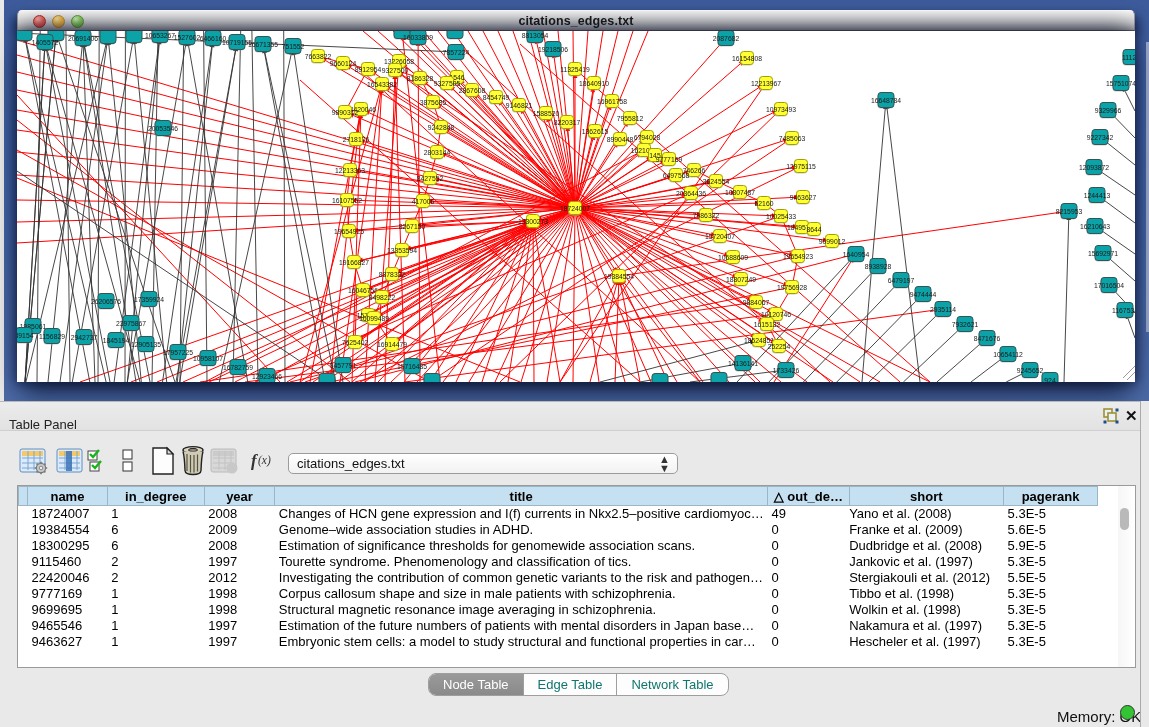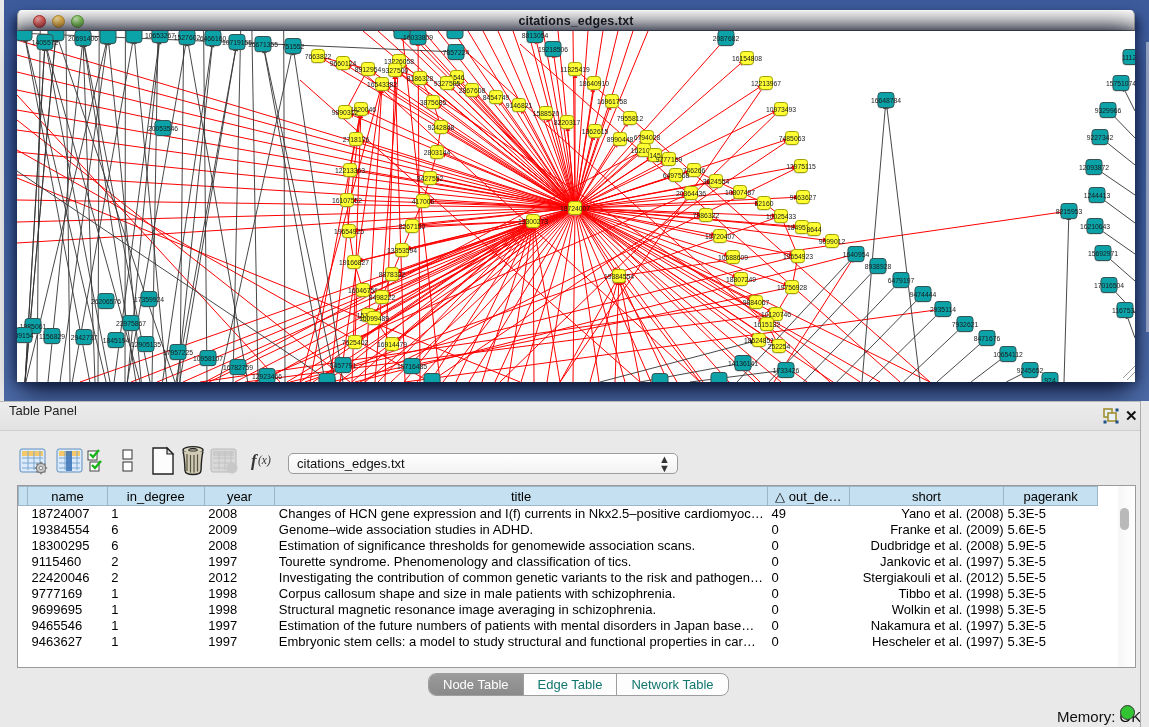--- a/index.html
+++ b/index.html
@@ -5,32 +5,32 @@
 #top{position:absolute;left:0;top:0;width:1149px;height:401px;background:linear-gradient(180deg,#3d5b9b 0%,#4263a5 55%,#4c6aa6 100%)}
 #lstrip{position:absolute;left:0;top:0;width:4px;height:401px;background:#e9e9e9}
 #rstrip{position:absolute;left:1146px;top:42px;width:3px;height:290px;background:#9aa8c8}
 #innershadow{position:absolute;left:4px;top:8px;width:1145px;height:393px}
 #titlebar{position:absolute;left:17px;top:10px;width:1118px;height:21px;background:linear-gradient(180deg,#f6f6f6,#dcdcdc 45%,#c6c6c6 90%,#bdbdbd);border-bottom:1px solid #6f6f6f;border-top:1px solid #fdfdfd;border-left:1px solid #9a9a9a;border-right:1px solid #9a9a9a;border-radius:5px 5px 0 0;box-shadow:-6px 4px 10px -2px rgba(3,10,35,.5),6px 4px 10px -2px rgba(3,10,35,.5)}
 #titlebar .tl{position:absolute;top:4px;width:13px;height:13px;border-radius:50%;}
 #title{position:absolute;width:100%;text-align:center;top:3px;font-size:12.5px;font-weight:bold;color:#1e1e1e;letter-spacing:.1px}
 #canvas{position:absolute;left:17px;top:31px;width:1118px;height:351px;background:#fff;box-shadow:0 0 10px 2px rgba(3,10,35,.5),0 16px 24px -6px rgba(3,10,35,.78),0 -14px 20px -8px rgba(3,10,35,.5)}
 #tp{position:absolute;left:0;top:401px;width:1149px;height:326px;background:#e9e9e9;border-top:1px solid #b8b8b8}
 #tphead{position:absolute;left:0;top:0;width:1149px;height:29px;background:linear-gradient(180deg,#ececec,#e2e2e2);border-bottom:1px solid #cfcfcf}
-#tphead .t{position:absolute;left:9px;top:1px;font-size:13px;color:#222}
+#tphead .t{position:absolute;left:9px;top:15px;font-size:13px;color:#222}
 #floaticon{position:absolute;left:1103px;top:6px;width:16px;height:16px}
 #closex{position:absolute;left:1125px;top:5px;font-size:15px;font-weight:bold;color:#111}
 #toolbar{position:absolute;left:0;top:29px;width:1149px;height:60px}
 #combo{position:absolute;left:288px;top:22px;width:390px;height:21px;background:linear-gradient(180deg,#ffffff,#f2f2f2);border:1px solid #9c9c9c;border-radius:5px;font-size:13px;color:#111;padding:2px 8px}
 #combo .ar{position:absolute;right:7px;top:1px;font-size:11px;color:#333;line-height:9px}
 #tablewrap{position:absolute;left:17px;top:485px;width:1119px;height:183px;background:#fff;border:1px solid #9a9a9a;overflow:hidden}
 table{border-collapse:collapse;font-size:13px;color:#000;table-layout:fixed;width:1080px}
-th{background:#c5e0f0;border:1px solid #9bb7c7;font-weight:normal;font-size:13px;height:19px;padding:0;overflow:hidden;white-space:nowrap}
+th{background:#c5e0f0;border:1px solid #9bb7c7;font-weight:bold;font-size:13px;height:19px;padding:0;overflow:hidden;white-space:nowrap}
 td{height:16px;padding:0 0 0 4px;overflow:hidden;white-space:nowrap;border:none;font-size:13px}
 .c0{width:9px} .c1{width:79px} .c2{width:96px} .c3{width:70px} .c4{width:488px} .c5{width:81px} .c6{width:153px} .c7{width:93px}
-td.c6{text-align:right;padding:0}
+td.c6{text-align:left;padding:0}
 #vsb{position:absolute;left:1118px;top:486px;width:17px;height:181px;background:linear-gradient(90deg,#f6f6f6,#fff)}
 #vsbthumb{position:absolute;left:2px;top:22px;width:9px;height:22px;background:#b9b9b9;border-radius:5px}
 #tabs{position:absolute;left:428px;top:673px;height:23px;display:flex;border:1px solid #9e9e9e;border-radius:8px;overflow:hidden;background:#fdfdfd}
 #tabs div{font-size:13px;padding:3px 14px 0 14px;border-right:1px solid #9e9e9e;color:#0f766e}
 #tabs div:last-child{border-right:none}
 #tabs .sel{background:linear-gradient(180deg,#9a9a9a,#8a8a8a);color:#fff}
 #mem{position:absolute;left:1057px;top:708px;font-size:15px;color:#111;white-space:nowrap}
 #memdot{position:absolute;left:1120px;top:705px;width:15px;height:15px;border-radius:50%;background:#33c433;border:1.5px solid #333}
 #rgray{position:absolute;left:1140px;top:401px;width:9px;height:326px;background:#e9e9e9;border-left:1px solid #aaa}
 </style></head><body>

